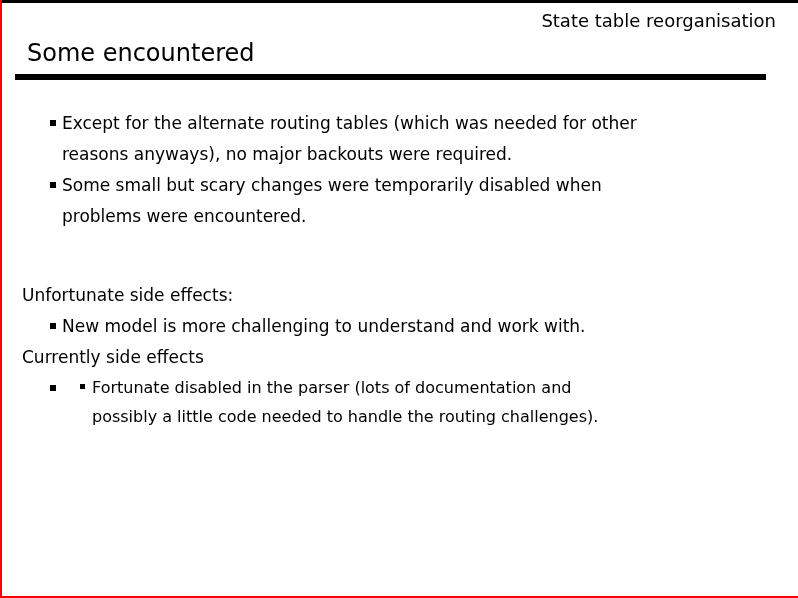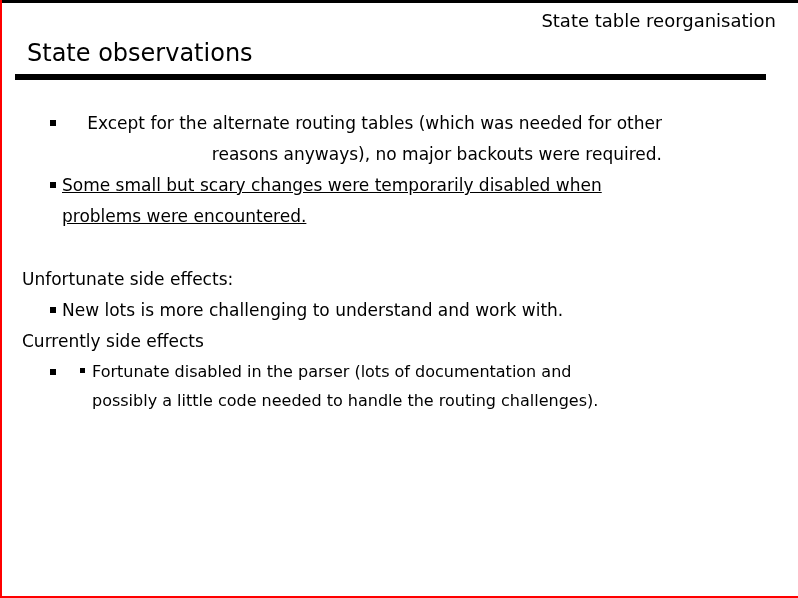--- a/index.html
+++ b/index.html
@@ -90,39 +90,39 @@
     top: 12px;
     width: 6px;
     height: 6px;
   }
   .lvl2 > .bullet {
     left: 58px;
     top: 11px;
     width: 5px;
     height: 5px;
   }
-  .gap-above { margin-top: 32px; }
+  .gap-above { margin-top: 48px; }
   
-  .w-a { max-width: 600px; text-align: right; }
-  .w-b { max-width: 560px; text-decoration: underline; }
+  .w-a { max-width: 600px; }
+  .w-b { max-width: 560px; }
   .w-c { max-width: 515px; }
   .w-d { max-width: 575px; }
 </style>
 </head>
 <body>
 
 <div class="slide">
 
   <div class="border-top"></div>
   <div class="border-left"></div>
   <div class="border-bottom"></div>
 
   <div class="slide-header">State table reorganisation</div>
 
-  <div class="slide-title">State observations</div>
+  <div class="slide-title">Some encountered</div>
 
   <div class="title-rule"></div>
 
   <div class="content">
 
     <div class="item lvl1 w-a">
       <span class="bullet"></span>
       <span>Except for the alternate routing tables (which was needed for other reasons anyways), no major backouts were required.</span>
     </div>
 
@@ -130,21 +130,21 @@
       <span class="bullet"></span>
       <span>Some small but scary changes were temporarily disabled when problems were encountered.</span>
     </div>
 
     <div class="item lvl0 gap-above">
       <span>Unfortunate side effects:</span>
     </div>
 
     <div class="item lvl1">
       <span class="bullet"></span>
-      <span>New lots is more challenging to understand and work with.</span>
+      <span>New model is more challenging to understand and work with.</span>
     </div>
 
     <div class="item lvl0">
       <span>Currently side effects</span>
     </div>
 
     <div class="item lvl1">
       <span class="bullet"></span>
     </div>
 

